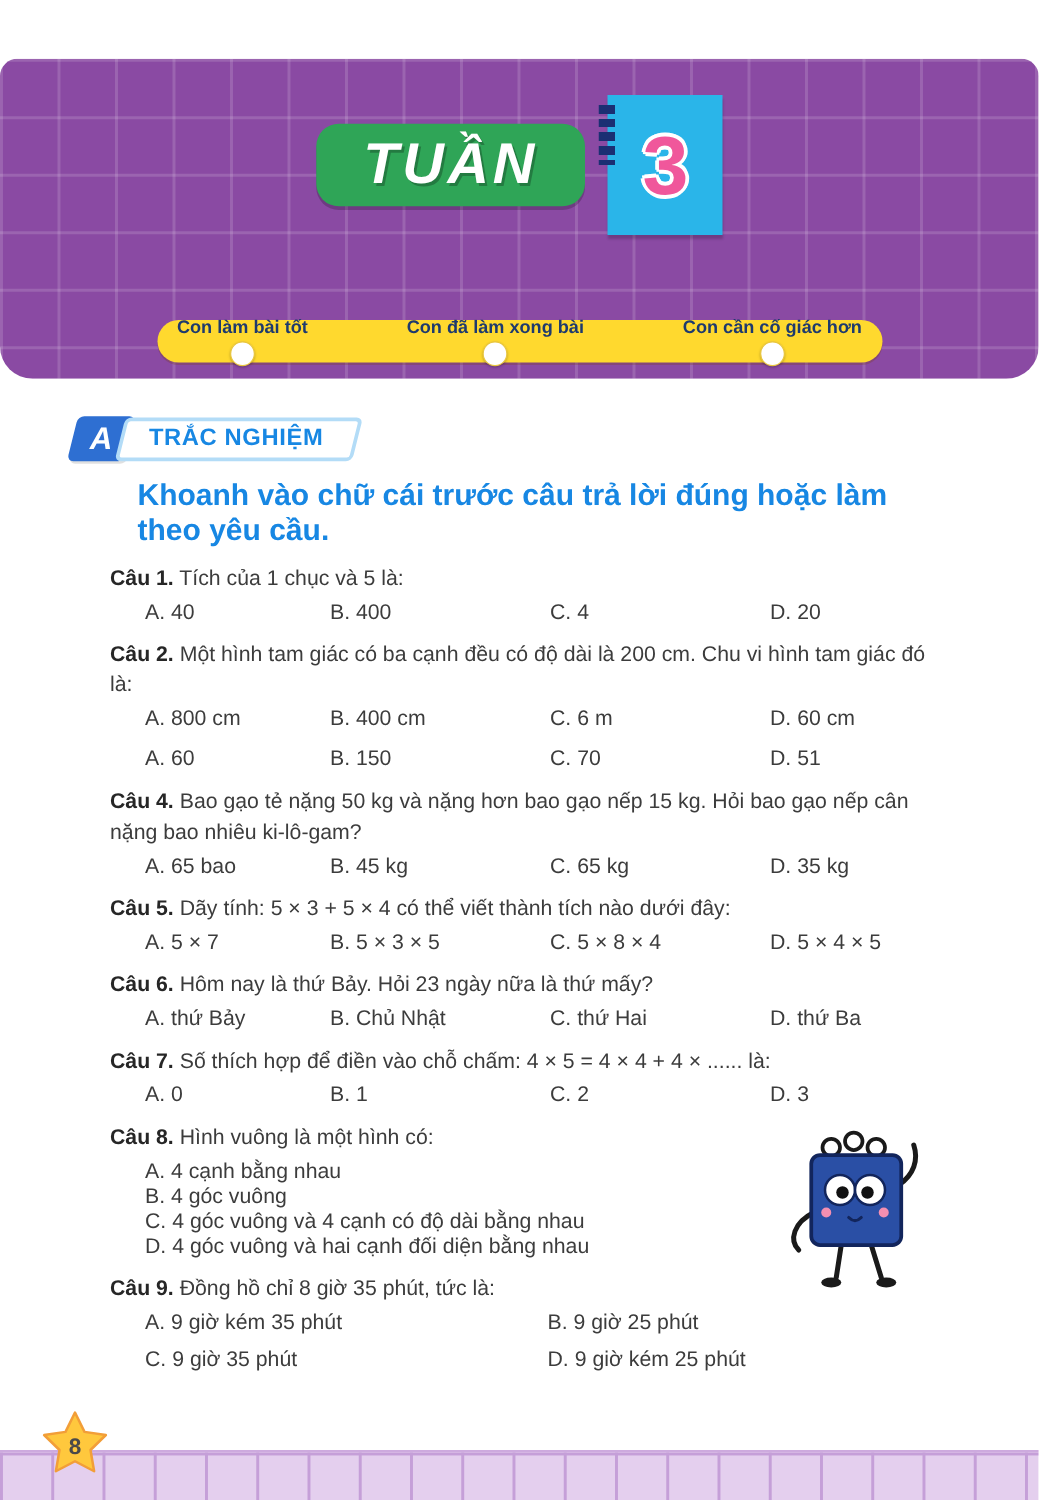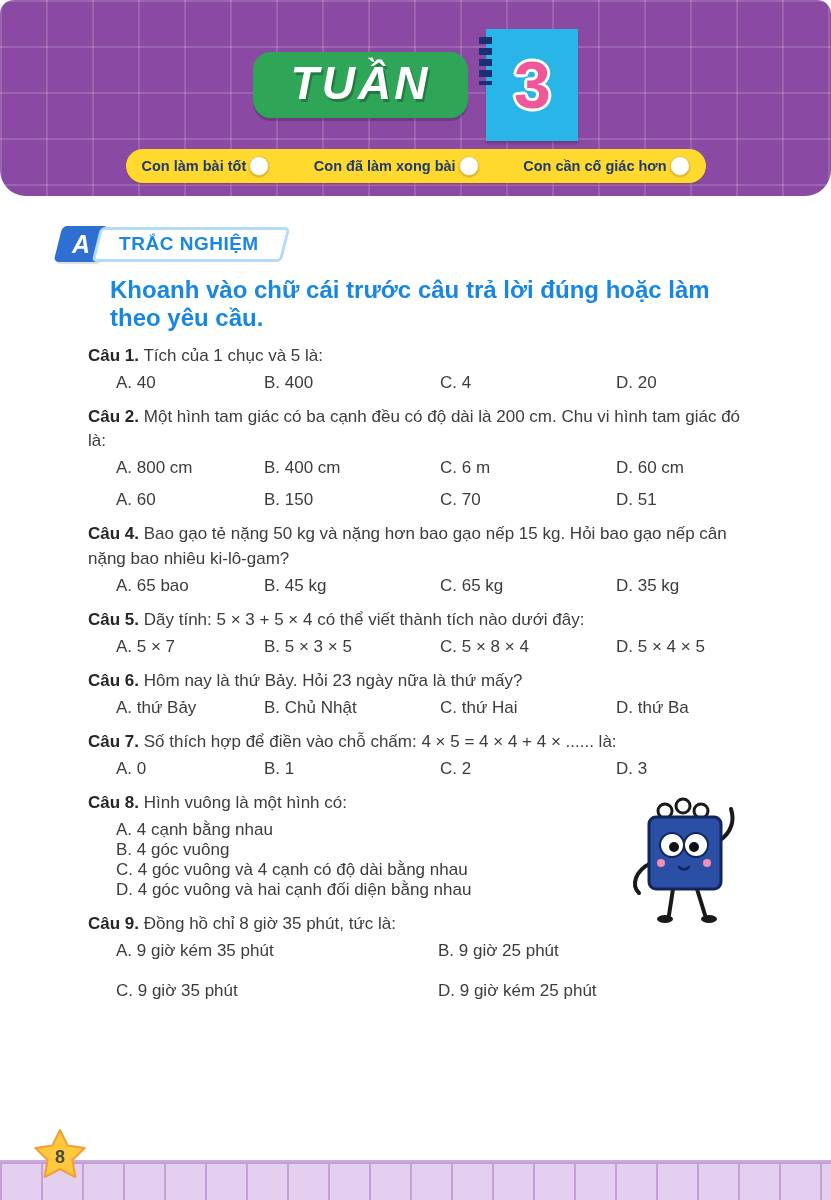--- a/index.html
+++ b/index.html
@@ -2,26 +2,27 @@
 <html><head>
 <meta charset="utf-8">
 <style>
   * { box-sizing: border-box; }
   html,body { margin:0; padding:0; background:#ffffff; }
   body { font-family:"Liberation Sans", sans-serif; }
   .page { position:relative; width:831px; height:1200px; margin:0 auto; background:#ffffff; overflow:hidden; }
 
   
   .top-banner {
-    position:relative; height:196px; background:#8a4aa3;
+    position:relative; height:256px; background:#8a4aa3;
     border-radius:14px 14px 26px 26px;
     background-image:
       linear-gradient(to right, rgba(255,255,255,0.14) 2px, transparent 2px),
       linear-gradient(to bottom, rgba(255,255,255,0.14) 2px, transparent 2px);
     background-size:46px 46px;
+    margin-top:47px;
   }
   .week-row { position:absolute; top:26px; left:0; right:0; display:flex; justify-content:center; align-items:center; gap:18px; height:118px; }
   .week-badge {
     background:#2fa557; border-radius:18px; padding:4px 38px 8px;
     box-shadow:0 3px 0 rgba(0,0,0,0.2);
   }
   .week-badge span {
     color:#fff; font-weight:bold; font-style:italic; font-size:46px; letter-spacing:3px;
     text-shadow:2px 3px 0 rgba(0,0,0,0.25);
   }
@@ -38,21 +39,21 @@
     color:#f0579b; font-size:66px; font-weight:bold; line-height:1;
     text-shadow:-3px 0 0 #fff, 3px 0 0 #fff, 0 -3px 0 #fff, 0 3px 0 #fff,
                 -2px -2px 0 #fff, 2px 2px 0 #fff, -2px 2px 0 #fff, 2px -2px 0 #fff;
   }
   .check-bar {
     position:absolute; left:50%; transform:translateX(-50%); bottom:13px;
     width:580px; height:34px; background:#ffd92e; border-radius:17px;
     display:flex; align-items:center; justify-content:space-between; padding:0 16px;
     box-shadow:0 2px 0 rgba(120,60,0,0.25);
   }
-  .check-item { display:flex; align-items:center; gap:3px; }
+  .check-item { display:flex; align-items:center; gap:3px;flex-direction:column; }
   .check-label { color:#1e3a6e; font-weight:bold; font-size:14.5px; white-space:nowrap; }
   .check-circle {
     width:20px; height:20px; border-radius:50%; background:#fff;
     border:1px solid #e9c63f; box-shadow:0 1px 2px rgba(0,0,0,0.25); cursor:pointer;
   }
 
   
   main { padding:30px 74px 0 88px; }
   .section-head { display:flex; align-items:center; margin:0 0 14px -30px; }
   .a-badge {
@@ -66,21 +67,21 @@
     padding:3px 24px 4px 20px; margin-left:-8px; background:#fff;
   }
   .title-box span { display:inline-block; transform:skewX(14deg); color:#1787e3; font-weight:bold; font-size:19px; letter-spacing:0.5px; }
   .instruction { color:#1787e3; font-weight:bold; font-size:24px; margin:0 0 12px 22px; }
 
   .q { position:relative; }
   .q-text { font-size:17px; color:#3c3c3c; line-height:1.42; margin:8px 0 5px; }
   .q-label { font-weight:bold; color:#262626; }
   .opts4, .opts2, .optsV { font-size:17px; color:#3c3c3c; padding-left:28px; margin:4px 0 12px; }
   .opts4 { display:grid; grid-template-columns:148px 176px 176px 1fr; }
-  .opts2 { display:grid; grid-template-columns:322px 1fr; row-gap:20px; }
+  .opts2 { display:grid; grid-template-columns:322px 1fr; row-gap:10px; }
   .optsV { display:flex; flex-direction:column; }
   .opt { cursor:pointer; }
 
   .mascot { position:absolute; right:18px; top:0px; width:112px; height:140px; }
 
   
   .bottom-grid {
     position:absolute; left:0; right:0; bottom:0; height:40px; background:#e4cfee;
     background-image:
       linear-gradient(to right, #c59fd8 2px, transparent 2px),

